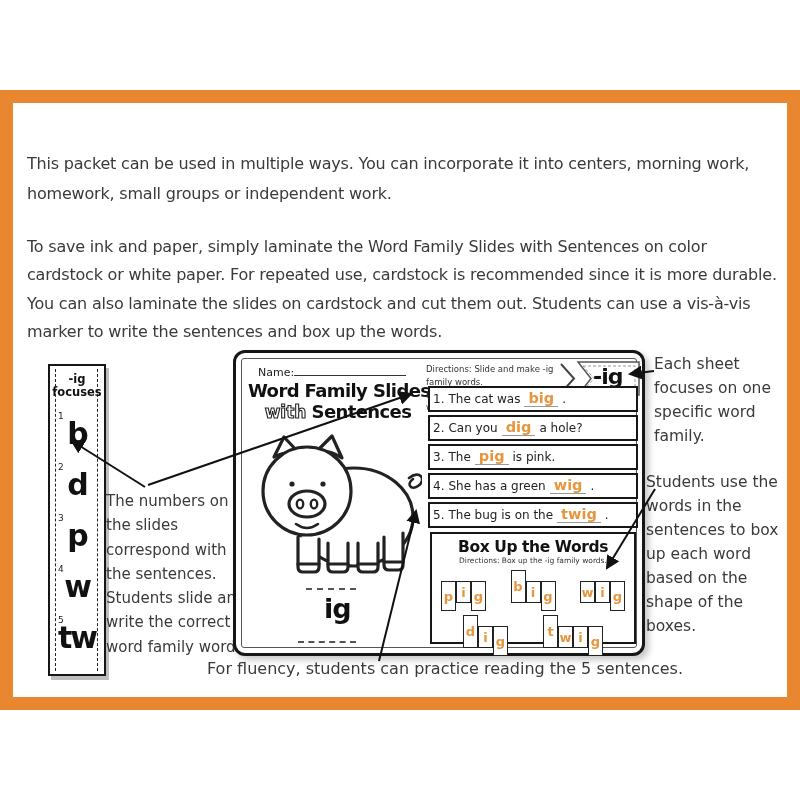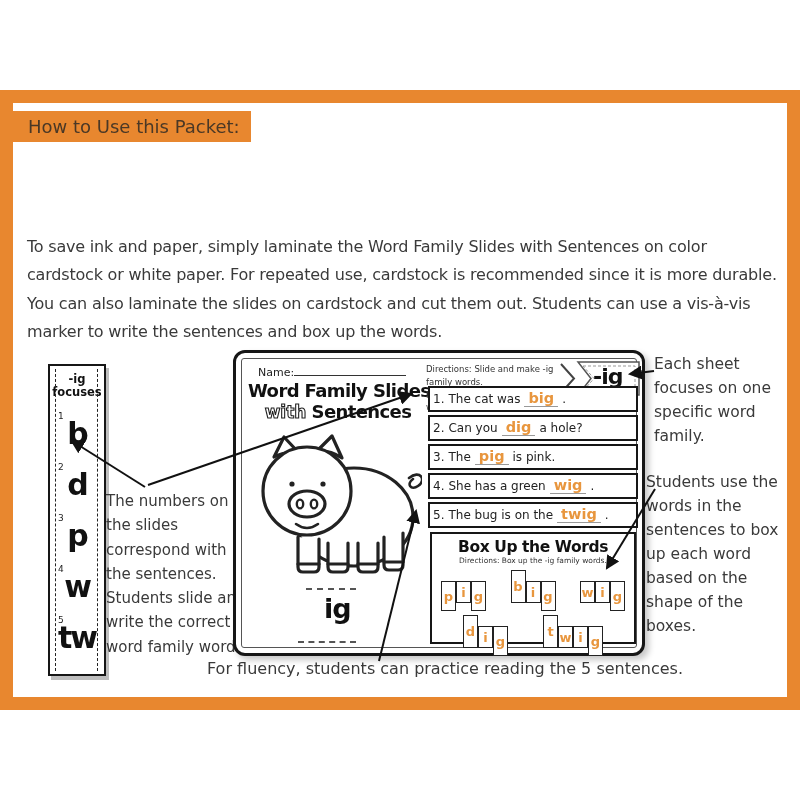--- a/index.html
+++ b/index.html
@@ -72,24 +72,22 @@
   
   .arrows{position:absolute;inset:0;z-index:4;pointer-events:none;}
 </style>
 </head>
 <body>
 
 <div class="stage">
 
   <div class="frame abs"></div>
 
-  <div class="title-bar abs">
-    <span>How to Use this Packet:</span>
-  </div>
-
+
+  <div class="para para1 abs">This packet can be used in multiple ways. You can incorporate it into centers, morning work, homework, small groups or independent work.</div>
   <div class="para para2 abs">To save ink and paper, simply laminate the Word Family Slides with Sentences on color cardstock or white paper. For repeated use, cardstock is recommended since it is more durable.  You can also laminate the slides on cardstock and cut them out. Students can use a vis-à-vis marker to write the sentences and box up the words.</div>
 
   <div class="strip abs">
     <div class="strip-dash l"></div>
     <div class="strip-dash r"></div>
     <div class="strip-head">
       <div>-ig</div>
       <div>focuses</div>
     </div>
     <div class="strip-items">

